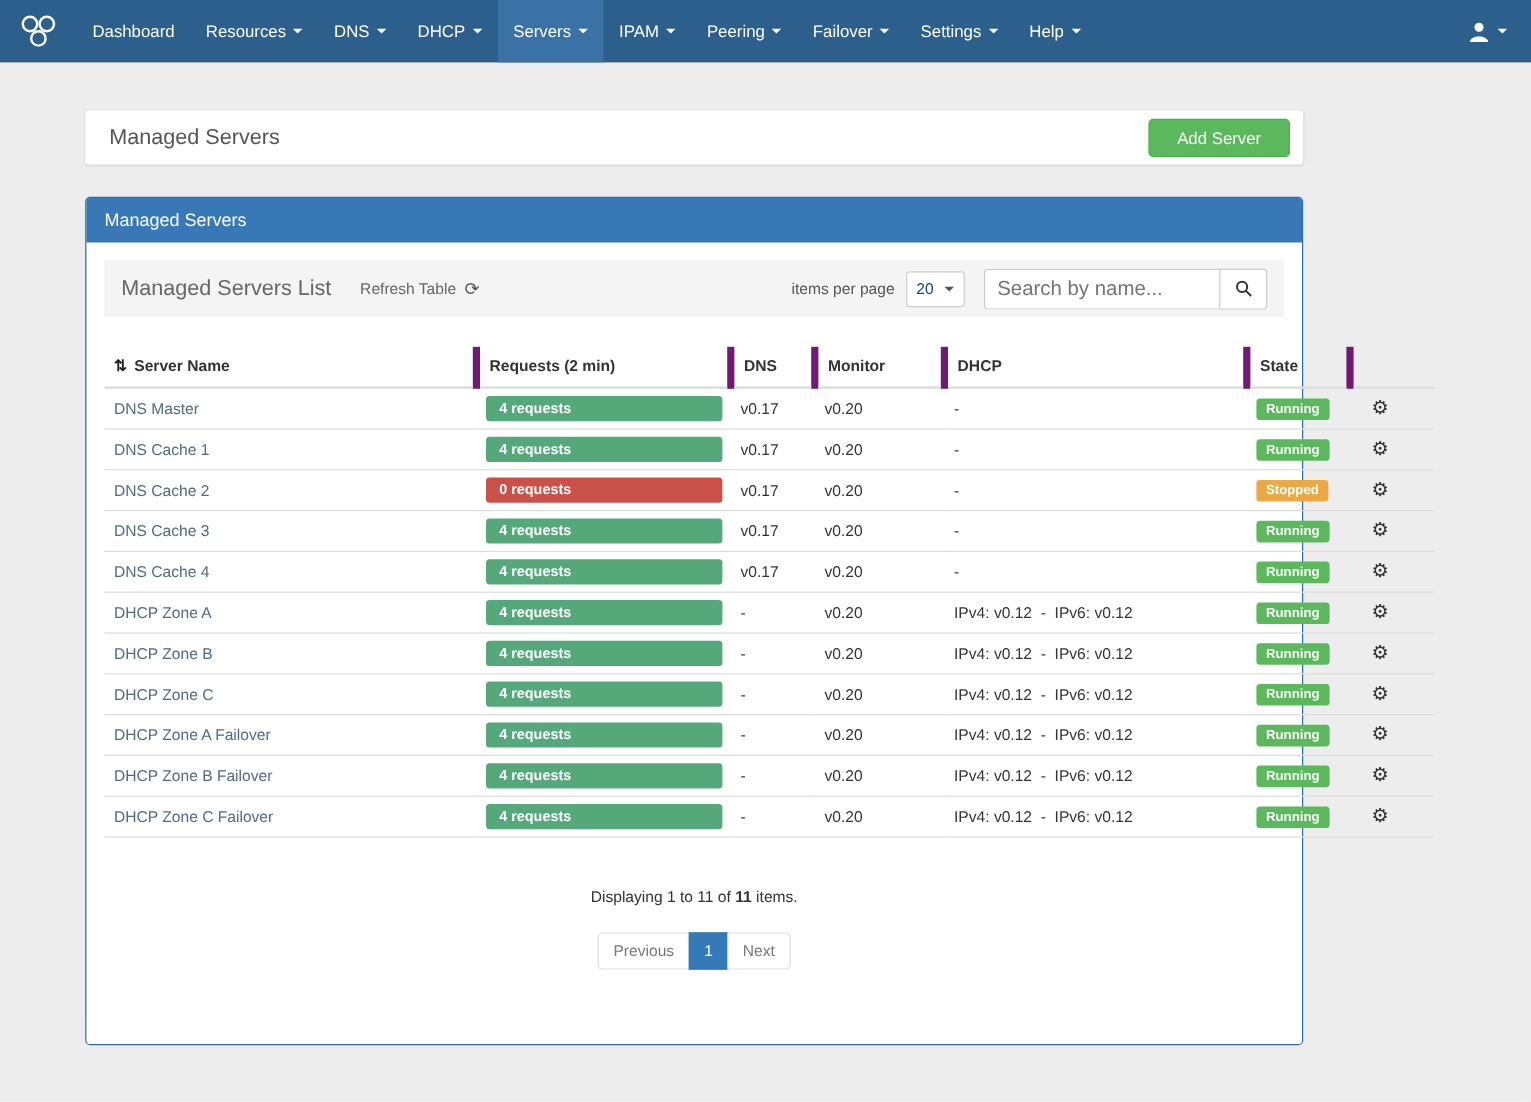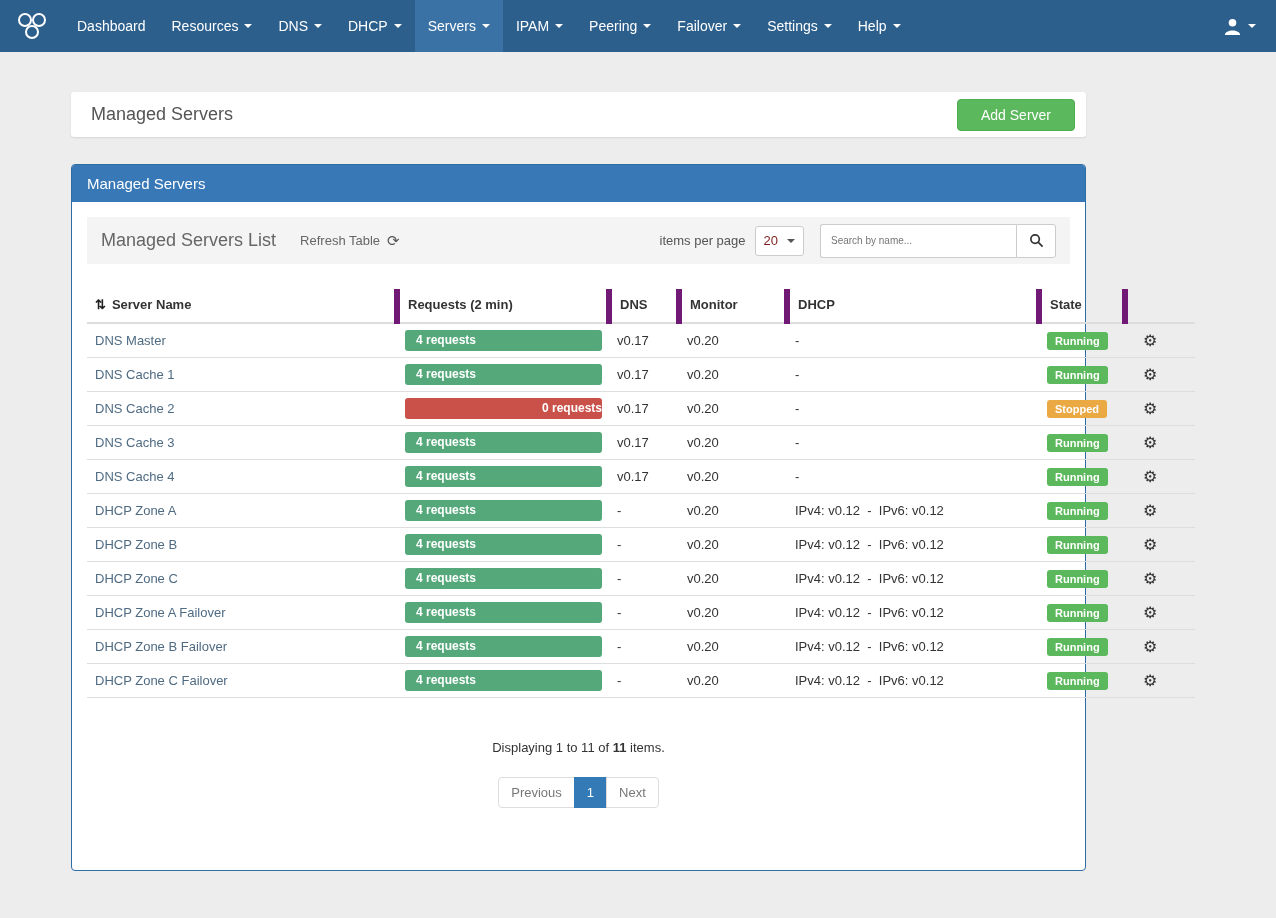--- a/index.html
+++ b/index.html
@@ -93,30 +93,30 @@
     margin-bottom: 25px;
   }
   .list-title { font-size: 18px; color: #666; margin-right: 24px; }
   .refresh-link { font-size: 13px; color: #666; display: flex; align-items: center; gap: 7px; cursor: pointer; }
   .refresh-icon { font-size: 15px; color: #555; }
   .toolbar-right { margin-left: auto; display: flex; align-items: center; }
   .ipp-label { font-size: 13px; color: #555; margin-right: 9px; }
   .ipp-select {
     background: #fff; border: 1px solid #ccc; border-radius: 3px;
     height: 30px; display: flex; align-items: center; gap: 9px;
-    padding: 0 8px 0 8px; font-size: 13px; color: #7f1d1d;
+    padding: 0 8px 0 8px; font-size: 13px; color: #0c4a6e;
     margin-right: 16px; cursor: pointer;
   }
   .ipp-select .caret { color: #555; }
   .table-search { display: flex; }
   .table-search input {
     width: 196px; height: 34px;
     border: 1px solid #ccc; border-right: none;
     border-radius: 3px 0 0 3px;
-    padding: 0 10px; font-size: 10px; font-family: inherit; outline: none;
+    padding: 0 10px; font-size: 17px; font-family: inherit; outline: none;
   }
   .table-search button {
     width: 40px; height: 34px;
     border: 1px solid #ccc; background: #fff;
     border-radius: 0 3px 3px 0;
     display: flex; align-items: center; justify-content: center; cursor: pointer;
   }
 
   
   table { width: 1108px; border-collapse: collapse; table-layout: fixed; font-size: 13px; color: #333; }
@@ -128,21 +128,21 @@
   thead th + th { border-left: 6px solid #701a75; }
   tbody td { padding: 6px 8px; border-bottom: 1px solid #ddd; height: 33px; vertical-align: middle; }
   .sort-icon { margin-right: 6px; font-size: 13px; color: #222; }
   .server-link { color: var(--link, #4f6b83); font-size: 13px; cursor: pointer; }
   .reqbar {
     width: 197px; height: 21px; border-radius: 3px;
     color: #fff; font-weight: bold; font-size: 12px;
     line-height: 21px; padding-left: 11px;
   }
   .reqbar.success { background: var(--bar-green, #55a87a); }
-  .reqbar.danger  { background: var(--danger, #c9514a); text-align: right; }
+  .reqbar.danger  { background: var(--danger, #c9514a); }
   .badge {
     display: inline-block; padding: 3px 8px; border-radius: 3px;
     font-size: 11px; font-weight: bold; color: #fff;
   }
   .badge.success { background: var(--success, #5cb85c); }
   .badge.warning { background: var(--warning, #eba944); }
   .gear-btn {
     background: none; border: none; cursor: pointer;
     font-size: 16px; color: #333; padding: 0 0 0 10px; line-height: 1;
   }

